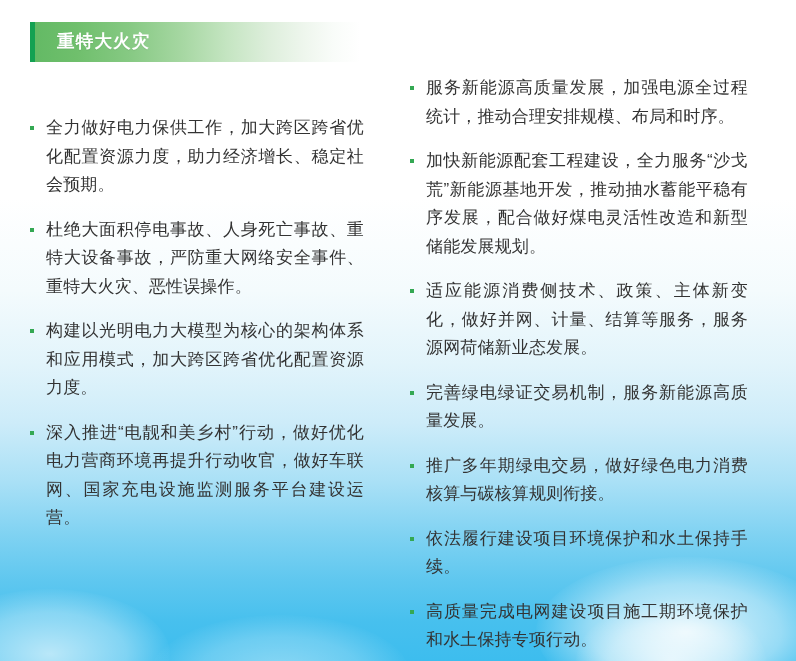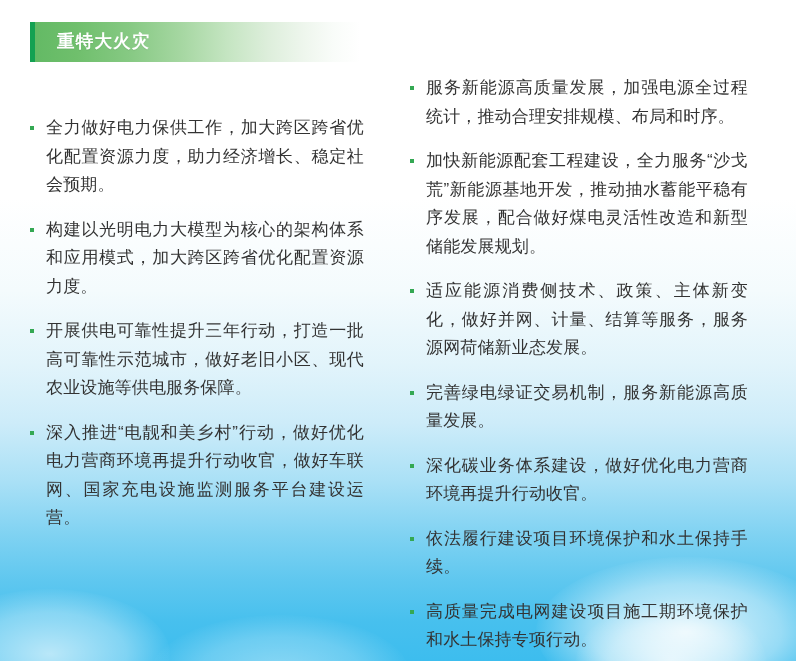--- a/index.html
+++ b/index.html
@@ -146,25 +146,25 @@
         <span class="section-accent"></span>
         <span class="section-title">重特大火灾</span>
       </div>
       <ul class="bullet-list">
         <li class="bullet-item">
           <span class="bullet-dot"></span>
           <span>全力做好电力保供工作，加大跨区跨省优化配置资源力度，助力经济增长、稳定社会预期。</span>
         </li>
         <li class="bullet-item">
           <span class="bullet-dot"></span>
+          <span>杜绝大面积停电事故、人身死亡事故、重特大设备事故，严防重大网络安全事件、重特大火灾、恶性误操作。</span>
+        </li>
+        <li class="bullet-item">
+          <span class="bullet-dot"></span>
           <span>构建以光明电力大模型为核心的架构体系和应用模式，加大跨区跨省优化配置资源力度。</span>
-        </li>
-        <li class="bullet-item">
-          <span class="bullet-dot"></span>
-          <span>开展供电可靠性提升三年行动，打造一批高可靠性示范城市，做好老旧小区、现代农业设施等供电服务保障。</span>
         </li>
         <li class="bullet-item">
           <span class="bullet-dot"></span>
           <span>深入推进“电靓和美乡村”行动，做好优化电力营商环境再提升行动收官，做好车联网、国家充电设施监测服务平台建设运营。</span>
         </li>
       </ul>
     </div>
 
     <div class="col col-right">
       <ul class="bullet-list">
@@ -179,21 +179,21 @@
         <li class="bullet-item">
           <span class="bullet-dot"></span>
           <span>适应能源消费侧技术、政策、主体新变化，做好并网、计量、结算等服务，服务源网荷储新业态发展。</span>
         </li>
         <li class="bullet-item">
           <span class="bullet-dot"></span>
           <span>完善绿电绿证交易机制，服务新能源高质量发展。</span>
         </li>
         <li class="bullet-item">
           <span class="bullet-dot"></span>
-          <span>深化碳业务体系建设，做好优化电力营商环境再提升行动收官。</span>
+          <span>推广多年期绿电交易，做好绿色电力消费核算与碳核算规则衔接。</span>
         </li>
         <li class="bullet-item">
           <span class="bullet-dot"></span>
         </li>
         <li class="bullet-item">
           <span class="bullet-dot"></span>
           <span>依法履行建设项目环境保护和水土保持手续。</span>
         </li>
         <li class="bullet-item">
           <span class="bullet-dot"></span>

